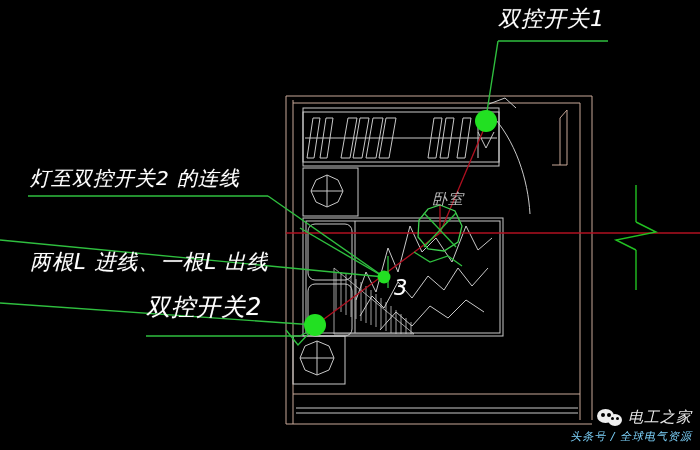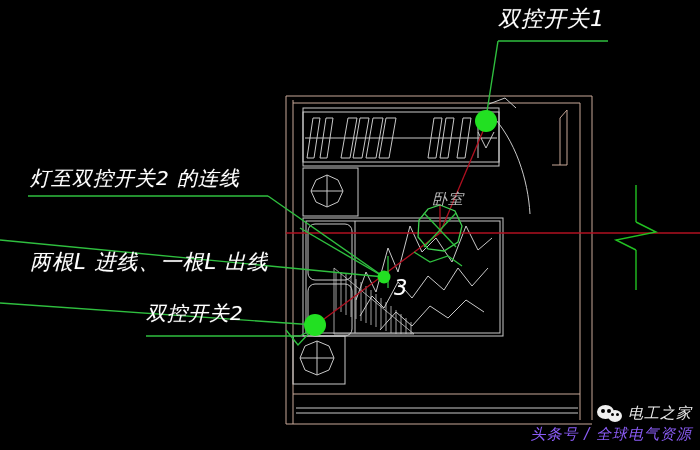--- a/index.html
+++ b/index.html
@@ -11,31 +11,31 @@
   #stage { position:absolute; inset:0; width:700px; height:450px;font-style:italic; }
   svg#cad { position:absolute; left:0; top:0; width:700px; height:450px; }
 
   .lbl {
     position:absolute; color:#fff; white-space:nowrap;
     font-family:"DejaVu Sans","Liberation Sans",sans-serif;
     letter-spacing:1px; line-height:1;
     text-shadow:0 0 1px rgba(255,255,255,.35);
   }
   #lbl-sw1 { left:498px; top:8px;  font-size:22px; }
-  #lbl-sw2 { left:146px; top:303px; font-size:20px; }
+  #lbl-sw2 { left:146px; top:295px; font-size:24px; }
   #lbl-note1 { left:30px; top:168px; font-size:20px; }
   #lbl-note2 { left:30px; top:208px; font-size:21px;margin-top:44px; }
   #lbl-room { left:432px; top:151px; font-size:15px; color:#b9b9b9; text-shadow:none;margin-top:41px; }
   #lbl-num3 { left:394px; top:278px; font-size:21px; }
 
   
   #wm { position:absolute; right:8px; bottom:6px; text-align:right; }
   #wm-top { display:flex; align-items:center; justify-content:flex-end; gap:5px; margin-bottom:2px; }
   #wm-brand { color:#e9e9e9; font-size:15px; letter-spacing:1px; }
-  #wm-sub { color:#8b5cf6; font-size:15px; letter-spacing:1px; }
+  #wm-sub { color:#7dd3fc; font-size:11px; letter-spacing:1px; }
   .wechat { display:inline-block; width:26px; height:18px; position:relative; }
   .wechat i { position:absolute; background:#efefef; border-radius:50%; display:block; }
   .wechat .b1 { width:17px; height:14px; left:0; top:0; }
   .wechat .b2 { width:14px; height:12px; left:11px; top:5px; }
   .wechat .t1 { width:4px; height:4px; background:#000; left:4px; top:4px; border-radius:50%; }
   .wechat .t2 { width:4px; height:4px; background:#000; left:10px; top:4px; border-radius:50%; }
   .wechat .t3 { width:3px; height:3px; background:#000; left:14px; top:8px; border-radius:50%; }
   .wechat .t4 { width:3px; height:3px; background:#000; left:19px; top:8px; border-radius:50%; }
 </style>
 </head>

